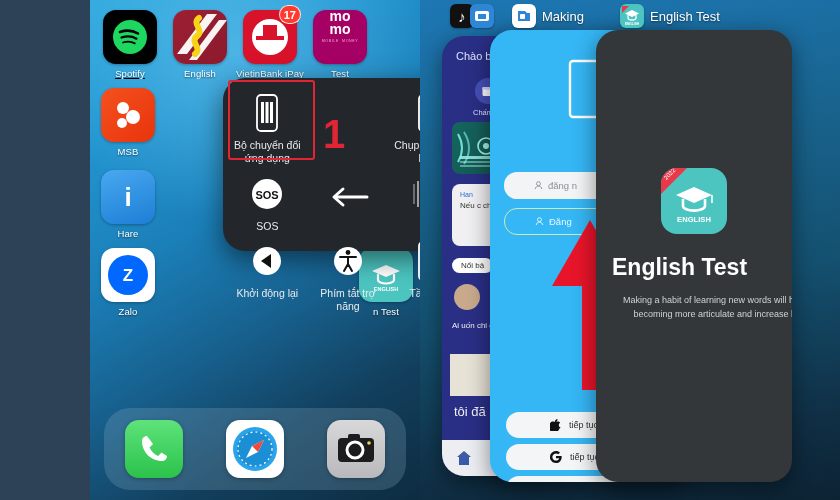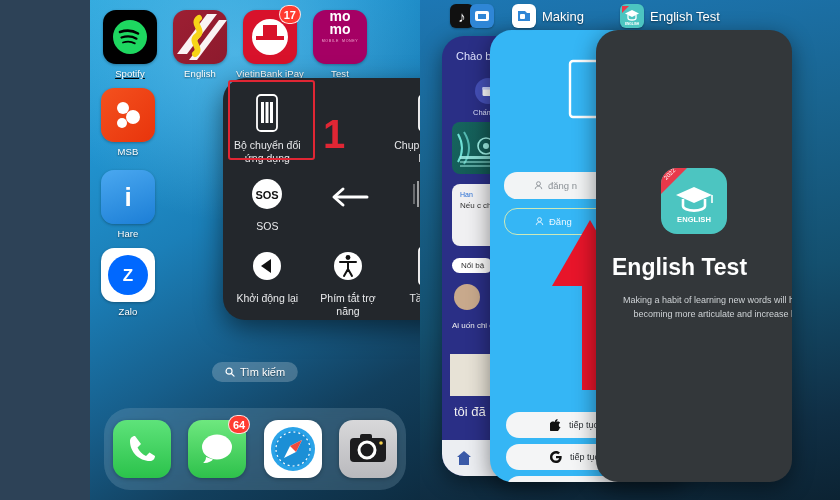--- a/index.html
+++ b/index.html
@@ -49,21 +49,21 @@
   .ic-momo { background:#a50064; display:flex; align-items:center; flex-direction:column; }
   .ic-msb { background:linear-gradient(135deg,#f4511e,#e8340c); display:flex; align-items:center; justify-content:center; }
   .ic-messenger { background:linear-gradient(140deg,#0695ff,#a334fa 55%,#ff5285); display:flex;align-items:center;justify-content:center;}
   .ic-hare { background:linear-gradient(160deg,#4aa8f0,#1c7ed6); display:flex;align-items:center;justify-content:center;color:#fff;font-weight:bold;font-size:26px;}
   .ic-blueapp { background:#fff; display:flex;align-items:center;justify-content:center;}
   .ic-zalo { background:#fff; display:flex;align-items:center;justify-content:center;}
   .ic-english { background:#4cc5c1; display:flex;align-items:center;justify-content:center; }
 
   
   .access-menu {
-    position:absolute; left:133px; top:78px; width:250px; height:242px;
+    position:absolute; left:133px; top:78px; width:250px; height:173px;
     background:#23272c; border-radius:22px; z-index:20;
     box-shadow:0 8px 26px rgba(0,0,0,.5);
   }
   .menu-grid {
     position:relative; width:100%; height:100%;
     display:grid; grid-template-columns:1fr 1fr 1fr; grid-template-rows:1fr 1fr 1fr;
     padding:6px 4px 2px;
   }
   .menu-cell {
     display:flex; flex-direction:column; align-items:center; justify-content:flex-start;
@@ -410,42 +410,26 @@
       <div class="step-number">1</div>
 
       <div class="back-arrow">
         <svg width="44" height="28" viewBox="0 0 44 28">
           <path d="M40 14 H8" stroke="#fff" stroke-width="3" stroke-linecap="round"></path>
           <path d="M16 6 L7 14 L16 22" stroke="#fff" stroke-width="3" fill="none" stroke-linecap="round" stroke-linejoin="round"></path>
         </svg>
       </div>
     </div>
 
-    <div class="search-pill">
-      <svg width="10" height="10" viewBox="0 0 12 12">
-        <circle cx="5" cy="5" r="3.6" fill="none" stroke="#fff" stroke-width="1.4"></circle>
-        <path d="M7.8 7.8 L11 11" stroke="#fff" stroke-width="1.4" stroke-linecap="round"></path>
-      </svg>
-      <span>Tìm kiếm</span>
-    </div>
 
     <div class="dock">
       <div class="dock-icon dk-phone">
         <svg width="36" height="36" viewBox="0 0 36 36">
             <path d="M11 5c-3 0-5 2.5-5 5 0 11 9 20 20 20 2.5 0 5-2 5-5l-5.5-3.5-3.5 3.5c-4-2-6.5-4.5-8.5-8.5l3.5-3.5z" fill="#fff"></path>
           </svg>
-      </div>
-      <div style="position:relative;">
-        <div class="dock-icon dk-msg">
-          <svg width="38" height="38" viewBox="0 0 38 38">
-              <ellipse cx="19" cy="17" rx="15" ry="12.5" fill="#fff"></ellipse>
-              <path d="M8 27c0 4-3 6-3 6 5 .5 8.5-2 10-3.5z" fill="#fff"></path>
-            </svg>
-        </div>
-        <div class="badge">64</div>
       </div>
       <div class="dock-icon dk-safari">
         <svg width="50" height="50" viewBox="0 0 50 50">
           <circle cx="25" cy="25" r="22" fill="#2aa3e8"></circle>
           <circle cx="25" cy="25" r="18" fill="#1b8fd6"></circle>
           <circle cx="25" cy="25" r="17" fill="none" stroke="#fff" stroke-width="1.2" stroke-dasharray="2 3"></circle>
           <path d="M34 16 L22 22 L16 34 L28 28 Z" fill="#fff"></path>
           <path d="M34 16 L22 22 L28 28 Z" fill="#f04a3d"></path>
         </svg>
       </div>

